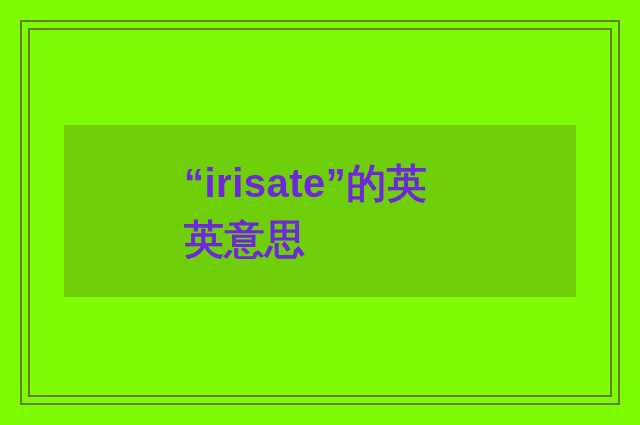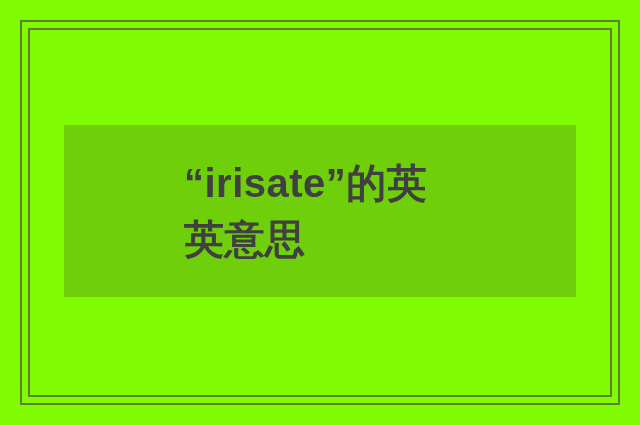--- a/index.html
+++ b/index.html
@@ -51,21 +51,21 @@
     width: 512px;
     height: 172px;
     background: #6fcf0b;
     box-sizing: border-box;
     display: flex;
     align-items: center;
     justify-content: center;
   }
 
   .banner-text {
-    color: #404040;
+    color: #6d28d9;
     font-weight: bold;
     font-size: 40px;
     line-height: 56px;
     letter-spacing: 0.5px;
     text-align: left;
     width: 260px;
     word-break: break-all;
     margin: 0;
     padding: 0;
     position: relative;

